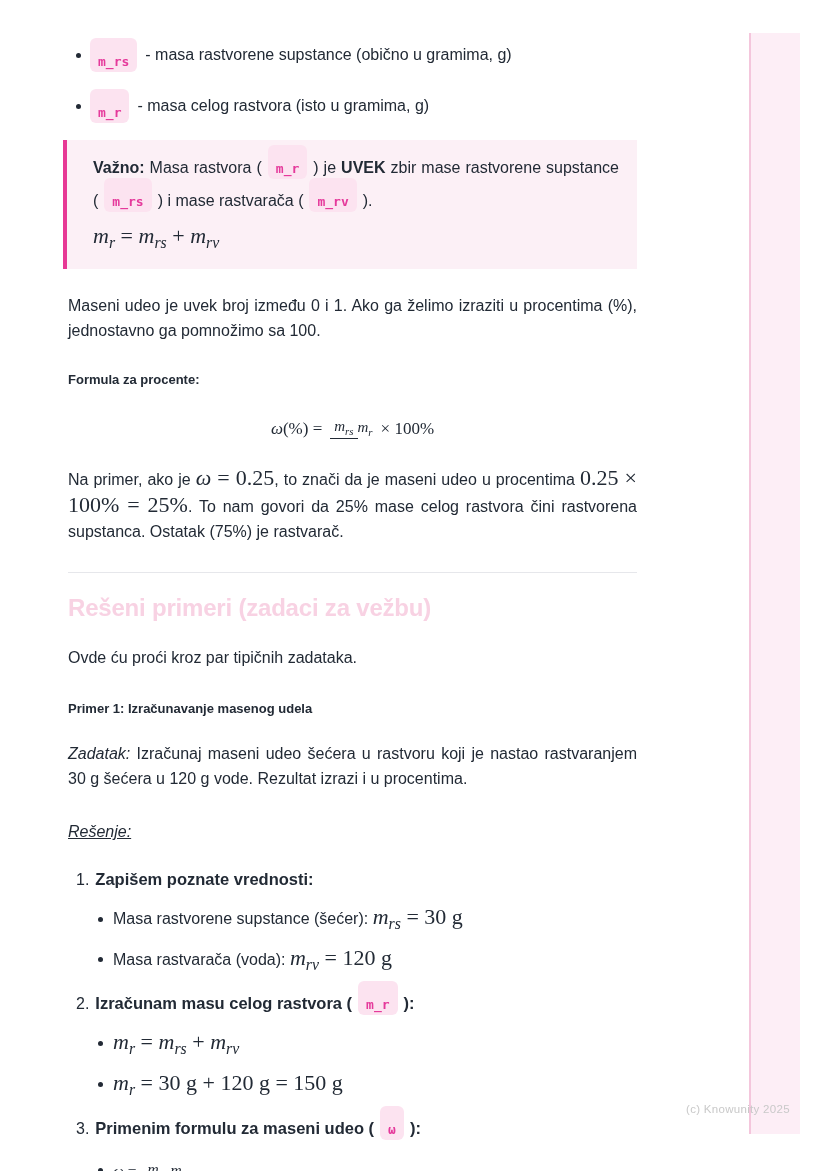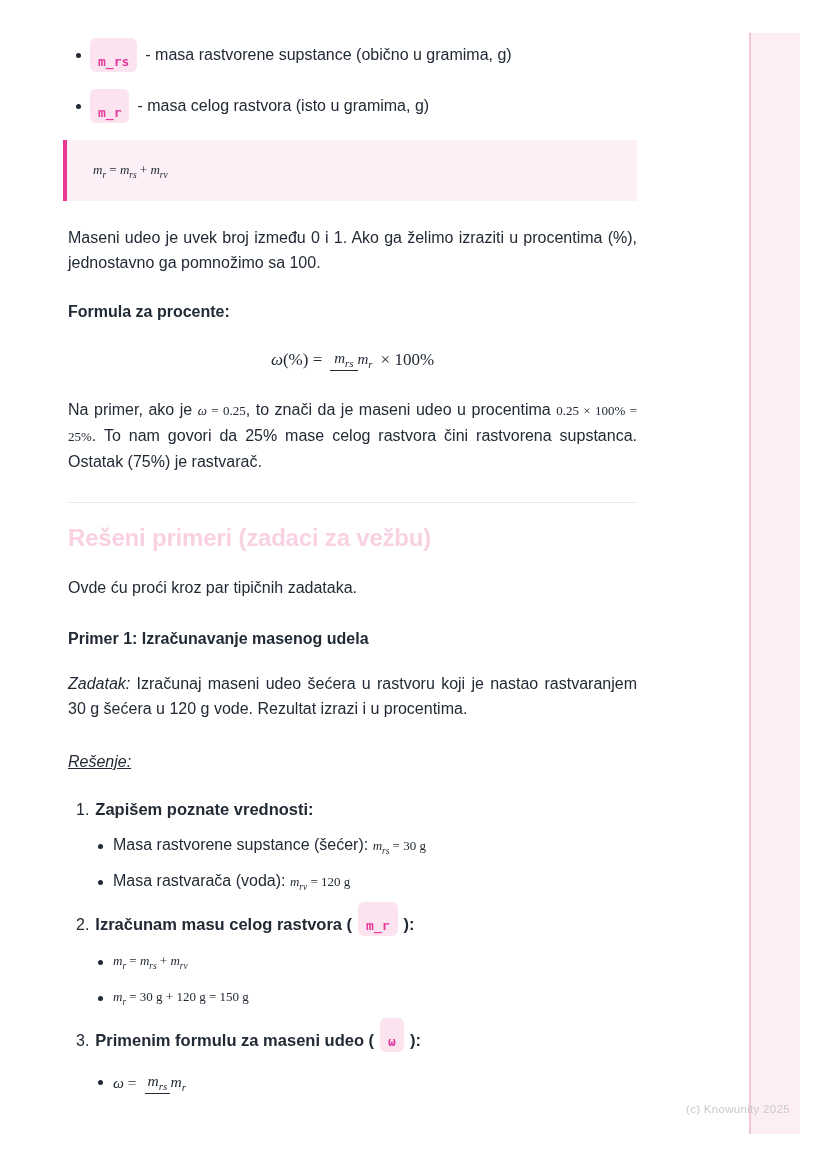--- a/index.html
+++ b/index.html
@@ -25,26 +25,26 @@
   
   .ibullet{display:flex;align-items:center;margin-bottom:17px;}
   .dot{width:5px;height:5px;border-radius:50%;background:var(--text);
     margin:0 9px 0 8px;flex:0 0 auto;}
   .ibullet .chip{margin:0 8px 0 0;}
   
   .callout{margin:10px 0 0 -5px;width:574px;background:var(--callout-bg);
     border-left:4px solid var(--callout-border);padding:12px 18px 12px 26px;}
   .callout-text{margin:0;line-height:32px;text-align:justify;}
   .callout-formula{margin:4px 0 0;line-height:28px;}
-  .math{font-family:"Liberation Serif","DejaVu Serif",serif;font-size:13px;}
+  .math{font-family:"Liberation Serif","DejaVu Serif",serif;font-size:22px;}
   .math i{font-style:italic;}
   .math sub,.frac sub{font-style:italic;font-size:.72em;}
   
   .para{margin:24px 0 0;line-height:25px;text-align:justify;}
-  .bold-line{margin:24px 0 0;font-weight:700;font-size:16px;line-height:25px;}
+  .bold-line{margin:24px 0 0;font-weight:700;font-size:13px;line-height:25px;}
   
   .display-formula{margin:26px 0 0;display:flex;justify-content:center;
     align-items:center;font-size:17px;}
   .display-formula .math{font-size:17px;}
   .frac{display:inline-flex;flex-direction:row;text-align:center;
     vertical-align:middle;margin:0 8px;font-family:"Liberation Serif","DejaVu Serif",serif;}
   .frac .fnum{border-bottom:1.3px solid var(--text);padding:0 4px 1px;font-size:15px;}
   .frac .fden{padding-top:1px;font-size:15px;}
   hr.divider{border:none;border-top:1px solid var(--divider);margin:28px 0 0;}
   h2.section-heading{margin:18px 0 0;font-size:24px;line-height:34px;font-weight:700;
@@ -81,20 +81,26 @@
       <span>- masa rastvorene supstance (obično u gramima, g)</span>
     </div>
     <div class="ibullet">
       <span class="dot"></span>
       <code class="chip">m_r</code>
       <span>- masa celog rastvora (isto u gramima, g)</span>
     </div>
   </div>
 
   <div class="callout">
+    <p class="callout-text">
+      <b>Važno:</b>
+      <span>Masa rastvora (</span><code class="chip">m_r</code><span>) je</span>
+      <b>UVEK</b>
+      <span>zbir mase rastvorene supstance (</span><code class="chip">m_rs</code><span>) i mase rastvarača (</span><code class="chip">m_rv</code><span>).</span>
+    </p>
     <p class="callout-formula math"><i>m</i><sub>r</sub> = <i>m</i><sub>rs</sub> + <i>m</i><sub>rv</sub></p>
   </div>
 
   <p class="para">Maseni udeo je uvek broj između 0 i 1. Ako ga želimo izraziti u procentima (%), jednostavno ga pomnožimo sa 100.</p>
 
   <p class="bold-line">Formula za procente:</p>
 
   <div class="display-formula">
     <span class="math"><i>ω</i>(%) =</span>
     <span class="frac">

